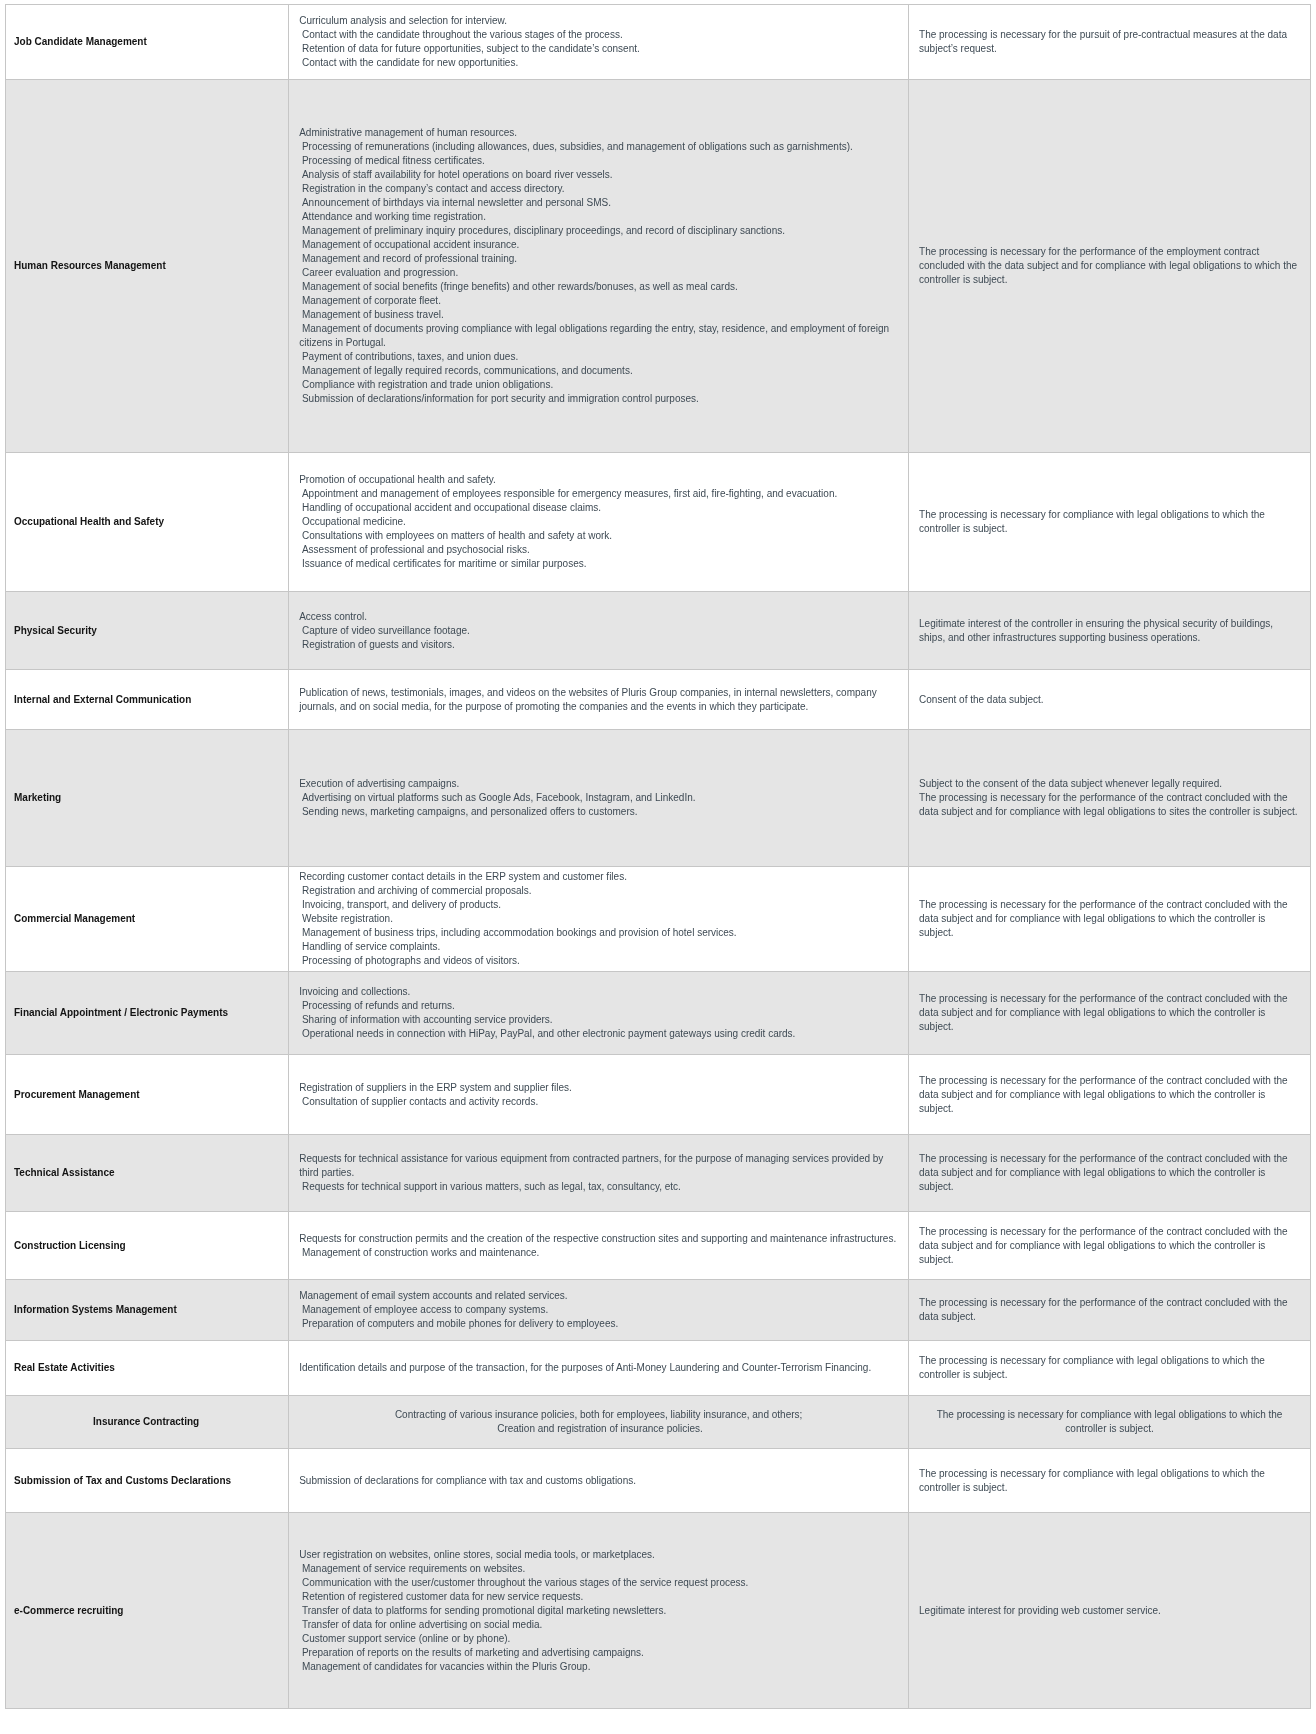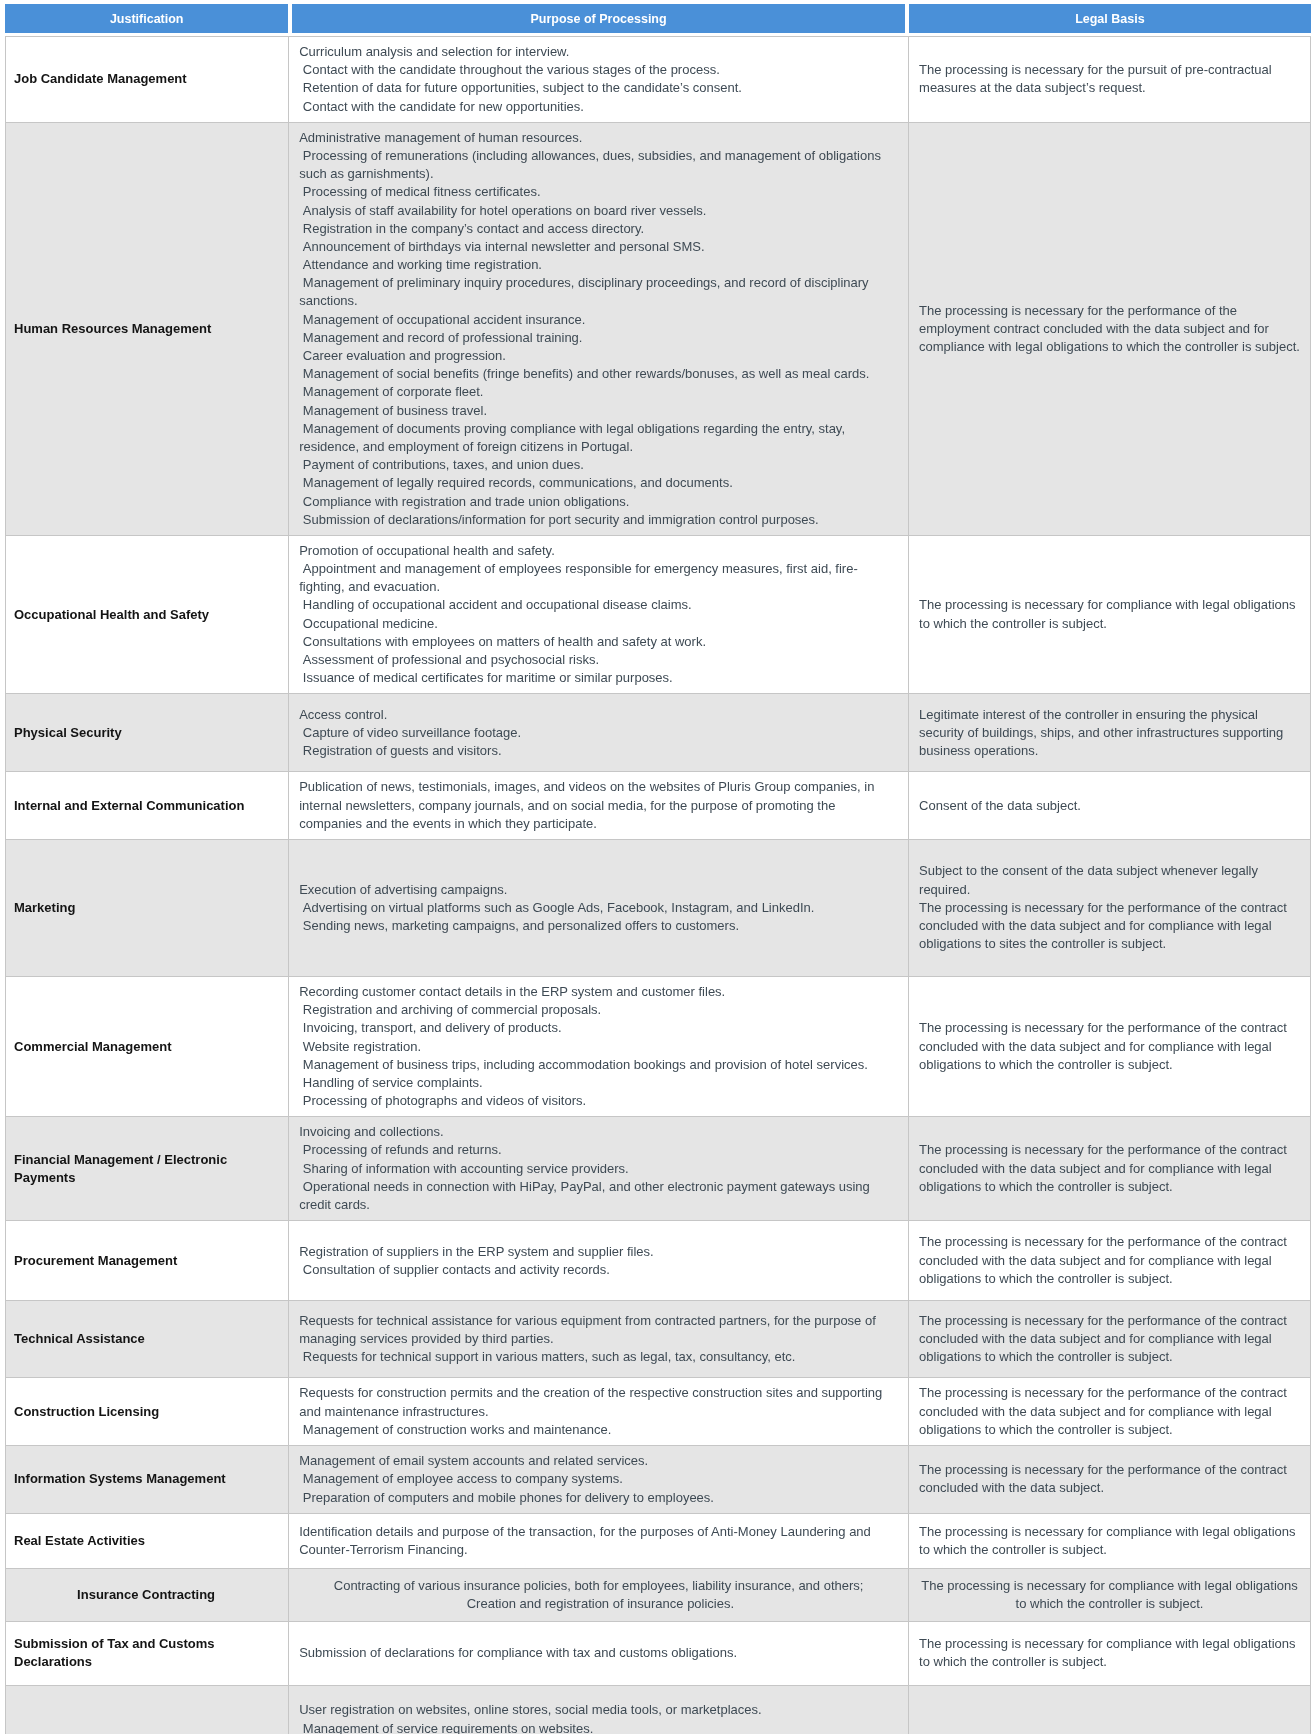--- a/index.html
+++ b/index.html
@@ -17,21 +17,21 @@
     box-sizing:border-box;
   }
   .hc1{width:21.7%;}
   .hc2{width:calc(47.5% - 8px);}
   .hc3{flex:1;}
   
   table.body{width:100%;border-collapse:collapse;table-layout:fixed;}
   col.c1{width:21.7%;} col.c2{width:47.5%;} col.c3{width:30.8%;}
   td{
     border:1px solid #c6c6c6;vertical-align:middle;
-    font-size:13px;line-height:1.4;padding:6px 10px;
+    font-size:10px;line-height:1.4;padding:0 10px;
     box-sizing:border-box;
   }
   tr.alt td{background:#e5e5e5;}
   td.just{font-weight:bold;color:#141414;padding-left:8px;}
   td.purp div, td.legal div{white-space:pre-wrap;}
   
   tbody tr:nth-child(1){height:75px;}
   tbody tr:nth-child(2){height:373px;}
   tbody tr:nth-child(3){height:139px;}
   tbody tr:nth-child(4){height:78px;}
@@ -45,25 +45,20 @@
   tbody tr:nth-child(12){height:61px;}
   tbody tr:nth-child(13){height:55px;}
   tbody tr:nth-child(14){height:53px;text-align:center;}
   tbody tr:nth-child(15){height:64px;}
   tbody tr:nth-child(16){height:196px;}
 </style>
 </head>
 <body>
 
 <div class="page">
-  <div class="header-row">
-    <div class="hcell hc1">Justification</div>
-    <div class="hcell hc2">Purpose of Processing</div>
-    <div class="hcell hc3">Legal Basis</div>
-  </div>
   <table class="body">
     <colgroup>
         <col class="c1">
         <col class="c2">
         <col class="c3">
       </colgroup>
     <tbody>
   <tr>
     <td class="just">
       <div>Job Candidate Management</div>
@@ -181,21 +176,21 @@
  Handling of service complaints.
  Processing of photographs and videos of visitors.</div>
     </td>
     <td class="legal">
       <div>The processing is necessary for the performance of the contract concluded with the data subject and for compliance with legal obligations to which the controller is subject.</div>
     </td>
   </tr>
 
   <tr class="alt">
     <td class="just">
-      <div>Financial Management / Electronic Payments</div>
+      <div>Financial Appointment / Electronic Payments</div>
     </td>
     <td class="purp">
       <div>Invoicing and collections.
  Processing of refunds and returns.
  Sharing of information with accounting service providers.
  Operational needs in connection with HiPay, PayPal, and other electronic payment gateways using credit cards.</div>
     </td>
     <td class="legal">
       <div>The processing is necessary for the performance of the contract concluded with the data subject and for compliance with legal obligations to which the controller is subject.</div>
     </td>

